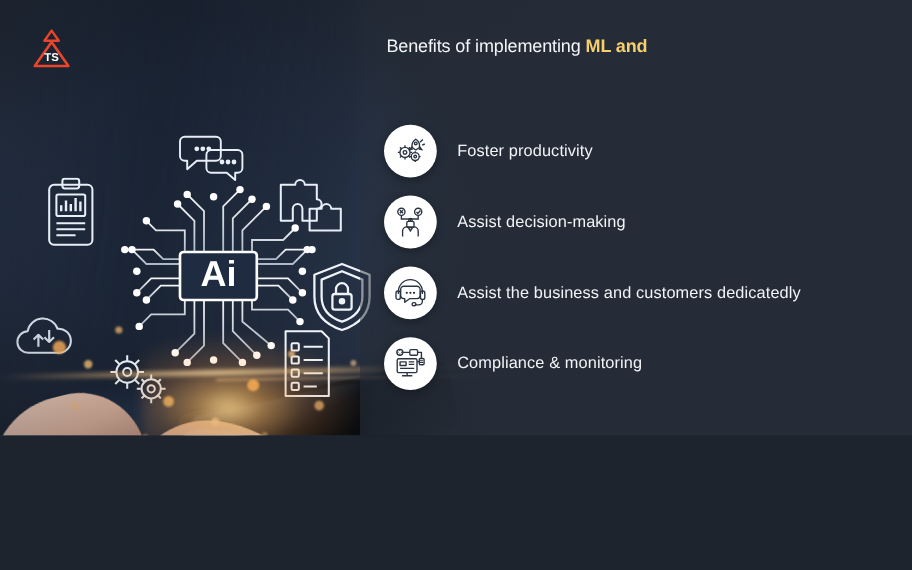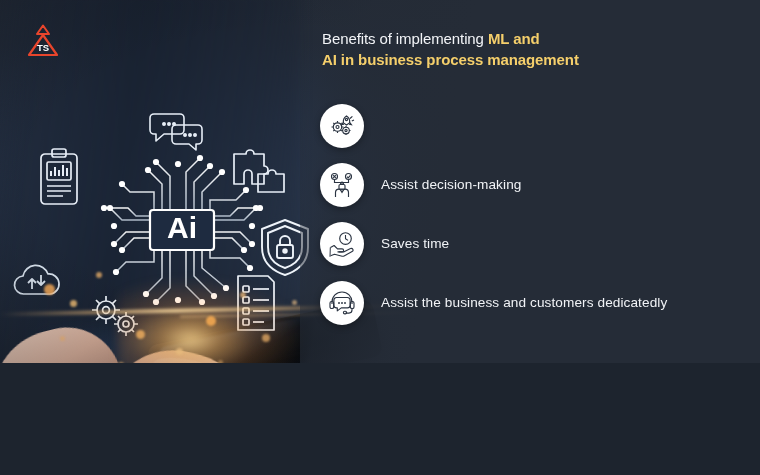--- a/index.html
+++ b/index.html
@@ -384,21 +384,20 @@
       <svg width="38" height="34" viewBox="0 0 38 34">
         <path d="M19 11 L33 31 H5 Z" fill="none" stroke="#e8452c" stroke-width="2.2" stroke-linejoin="round"></path>
         <path d="M19 1.5 L25 10 H13 Z" fill="none" stroke="#e8452c" stroke-width="2" stroke-linejoin="round"></path>
         <text x="19" y="27" text-anchor="middle" font-family="Liberation Sans, sans-serif" font-size="9.5" font-weight="700" fill="#ffffff">TS</text>
       </svg>
     </div>
   </div>
 
   <div class="headline">
     <span class="hl-plain">Benefits of implementing </span><span class="hl-gold">ML and</span><br>
-    <span class="hl-gold">AI in business process management</span>
   </div>
 
   <div class="benefits">
 
     <div class="benefit">
       <div class="b-circle">
         <svg width="26" height="26" viewBox="0 0 26 26">
           <g fill="none" stroke="#2b3442" stroke-width="1.15">
             <circle cx="8.5" cy="14" r="4.2"></circle>
               <circle cx="8.5" cy="14" r="1.5"></circle>
@@ -406,20 +405,21 @@
             <circle cx="17" cy="17.5" r="3.3"></circle>
               <circle cx="17" cy="17.5" r="1.1"></circle>
             <path d="M17 13 v1.3 M17 20.7 v1.3 M12.5 17.5 h1.3 M20.2 17.5 h1.3"></path>
             <path d="M17.5 3 c2.4 1.6 3.6 4.2 3 7 l-3 2 l-3 -2 c-.6 -2.8 .6 -5.4 3 -7 z"></path>
             <path d="M14.6 9 l-2 2.6 l2.4 -.4 M20.4 9 l2 2.6 l-2.4 -.4"></path>
             <circle cx="17.5" cy="6.5" r="1.1"></circle>
             <path d="M21 5.5 l2.4 -2.2 M22.8 8 l2.2 -1"></path>
           </g>
         </svg>
       </div>
+      <div class="b-label">Foster productivity</div>
     </div>
 
     <div class="benefit">
       <div class="b-circle">
         <svg width="26" height="26" viewBox="0 0 26 26">
           <g fill="none" stroke="#2b3442" stroke-width="1.15">
             <circle cx="5.5" cy="4.5" r="3"></circle>
             <path d="M4.2 3.2 l2.6 2.6 M6.8 3.2 l-2.6 2.6"></path>
             <circle cx="19.5" cy="4.5" r="3"></circle>
             <path d="M18.1 4.6 l1.1 1.2 l2.2 -2.4"></path>
@@ -428,49 +428,56 @@
             <path d="M11.6 12.5 v-1 a1.4 1.4 0 0 1 2.8 0 v1"></path>
             <path d="M6.5 25 v-4.4 a3.5 3.5 0 0 1 3.5 -3.5 h6 a3.5 3.5 0 0 1 3.5 3.5 V25"></path>
             <path d="M11 17.2 l2 3.2 l2 -3.2"></path>
           </g>
         </svg>
       </div>
       <div class="b-label">Assist decision-making</div>
     </div>
 
 
-    <div class="benefit">
-      <div class="b-circle">
-        <svg width="26" height="26" viewBox="0 0 26 26">
-          <g fill="none" stroke="#2b3442" stroke-width="1.15" stroke-linejoin="round">
-            <circle cx="16.5" cy="7.5" r="5.8"></circle>
-            <path d="M16.5 4 v3.8 l2.6 1.6" stroke-width="1.1"></path>
-            <path d="M1.5 16.5 l3.6 -2 l3.4 3.4 h4.6 a1.5 1.5 0 0 1 0 3 h-3.4"></path>
-            <path d="M8.5 20.8 h6.6 l6.4 -3.2 a1.7 1.7 0 0 1 1.6 3 l-8 4.3 a3 3 0 0 1 -2 .3 l-7.6 -1.9 l-3.9 1.4"></path>
-            <path d="M1.3 16.4 l-0.3 9.4" stroke-width="1"></path>
-          </g>
-        </svg>
-      </div>
-      <div class="b-label">Saves time</div>
-    </div>
 
     <div class="benefit">
       <div class="b-circle">
         <svg width="26" height="26" viewBox="0 0 26 26">
           <g fill="none" stroke="#2b3442" stroke-width="1.15" stroke-linejoin="round">
             <path d="M3 14 v-2 a10 10 0 0 1 20 0 v2"></path>
             <rect x="1" y="11.5" width="3.6" height="7" rx="1.6"></rect>
             <rect x="21.4" y="11.5" width="3.6" height="7" rx="1.6"></rect>
             <path d="M23 18.5 v1.6 a3 3 0 0 1 -3 3 h-3.4"></path>
             <rect x="14.4" y="21.2" width="3.2" height="2.6" rx="1.3"></rect>
             <path d="M7.5 7.5 h11 a2.6 2.6 0 0 1 2.6 2.6 v5.2 a2.6 2.6 0 0 1 -2.6 2.6 h-6.2 l-4 3 v-3 h-0.8 a2.6 2.6 0 0 1 -2.6 -2.6 v-5.2 a2.6 2.6 0 0 1 2.6 -2.6 z"></path>
             <circle cx="10" cy="13" r=".95" fill="#2b3442" stroke="none"></circle>
             <circle cx="13" cy="13" r=".95" fill="#2b3442" stroke="none"></circle>
             <circle cx="16" cy="13" r=".95" fill="#2b3442" stroke="none"></circle>
           </g>
         </svg>
       </div>
       <div class="b-label">Assist the business and customers dedicatedly</div>
     </div>
 
+    <div class="benefit">
+      <div class="b-circle">
+        <svg width="26" height="26" viewBox="0 0 26 26">
+          <g fill="none" stroke="#2b3442" stroke-width="1.15" stroke-linejoin="round">
+            <circle cx="4.2" cy="3.6" r="2.5"></circle>
+            <path d="M4.2 1.6 v1 M4.2 4.6 v1 M2.2 3.6 h1 M5.2 3.6 h1" stroke-width=".9"></path>
+            <path d="M6.9 3.6 h5.4"></path>
+            <rect x="12.5" y="1.4" width="6.5" height="4.6" rx="1"></rect>
+            <path d="M19 3.6 h3.2 v5"></path>
+            <rect x="20.4" y="8.6" width="4" height="5.4" rx="1"></rect>
+            <path d="M21 10.2 h2.6 M21 12 h2.6" stroke-width=".9"></path>
+            <rect x="2" y="9" width="16.5" height="11.5" rx="1.4"></rect>
+            <path d="M4.4 11.6 h5 v3 h-5 z"></path>
+            <path d="M11.6 11.6 h4.6 M11.6 13.6 h4.6 M4.4 17 h11.8"></path>
+            <path d="M10.3 20.5 v2.6 M6 23.1 h8.6"></path>
+            <path d="M20.4 11.4 h-1.9"></path>
+          </g>
+        </svg>
+      </div>
+      <div class="b-label">Compliance &amp; monitoring</div>
+    </div>
 
   </div>
 </div>
 
 </body></html>

